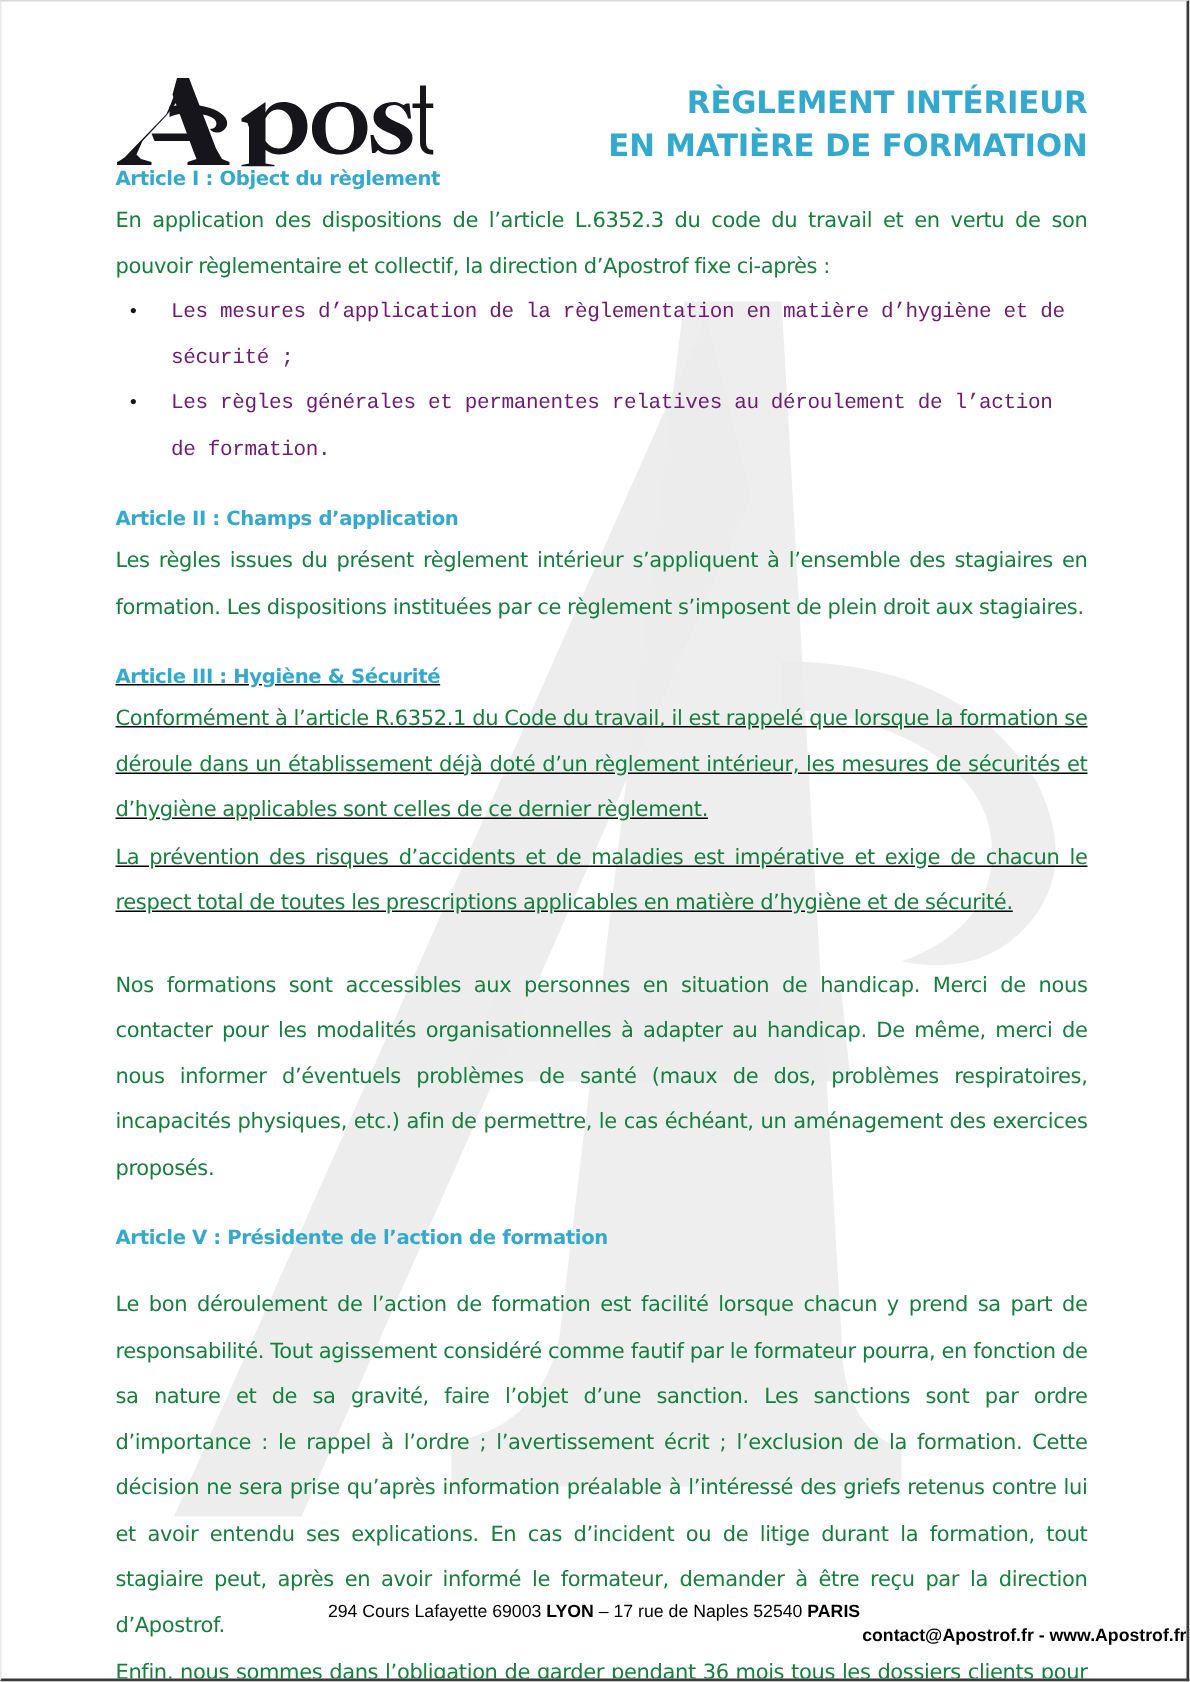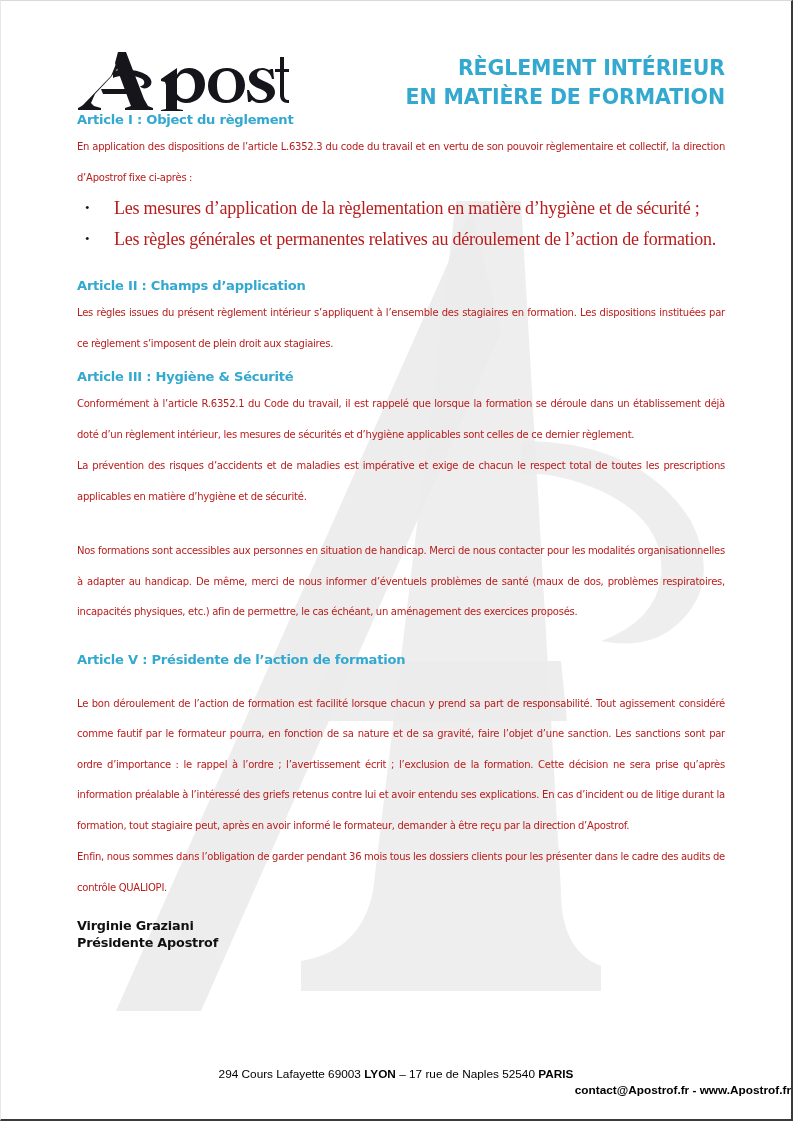--- a/index.html
+++ b/index.html
@@ -73,61 +73,61 @@
   .article-heading {
     color: #33a9cf;
     font-family: "DejaVu Sans", sans-serif;
     font-weight: bold;
     font-size: 13.1px;
     letter-spacing: -0.25px;
     margin: 0;
     padding: 0;
   }
   .body-text {
-    color: #b91c1c;
-    font-family: "DejaVu Sans", sans-serif;
-    font-size: 10px;
+    color: #15803d;
+    font-family: "DejaVu Sans", sans-serif;
+    font-size: 14px;
     line-height: 30.5px;
     text-align: justify;
     text-justify: inter-word;
     margin: 0;
     letter-spacing: -0.24px;
     word-spacing: -0.2px;
   }
   .body-text.last-flush { text-align-last: left; }
 
   .sec-1 { }
   .sec-1 .body-text { margin-top: 5px; }
 
   ul.bullets {
     list-style: none;
     margin: 0;
     padding: 0;
   }
   ul.bullets li {
     position: relative;
     padding-left: 37px;
-    color: #b91c1c;
-    font-family: Liberation Serif, serif;
-    font-size: 18px;
+    color: #701a75;
+    font-family: Liberation Mono, monospace;
+    font-size: 14px;
     line-height: 30.5px;
     letter-spacing: -0.24px;
   }
   ul.bullets li::before {
     content: "\2022";
     position: absolute;
     left: 8px;
     top: 0;
     font-size: 13px;
     color: #161616;
   }
 
   .sec-2 { margin-top: 24px; }
   .sec-2 .body-text { margin-top: 5px; }
-  .sec-3 { margin-top: 10px; }
+  .sec-3 { margin-top: 24px; text-decoration: underline; }
   .sec-3 .body-text { margin-top: 5px; }
   .sec-3 .p2 { margin-top: 1px; }
   .sec-4 { margin-top: 24px; }
   .sec-4 .body-text { margin-top: 5px; }
   .sec-5 { margin-top: 24px; }
   .sec-5 .body-text { margin-top: 22px; }
   .sec-5 .p2 { margin-top: 1px; }
 
   
   .signature {

